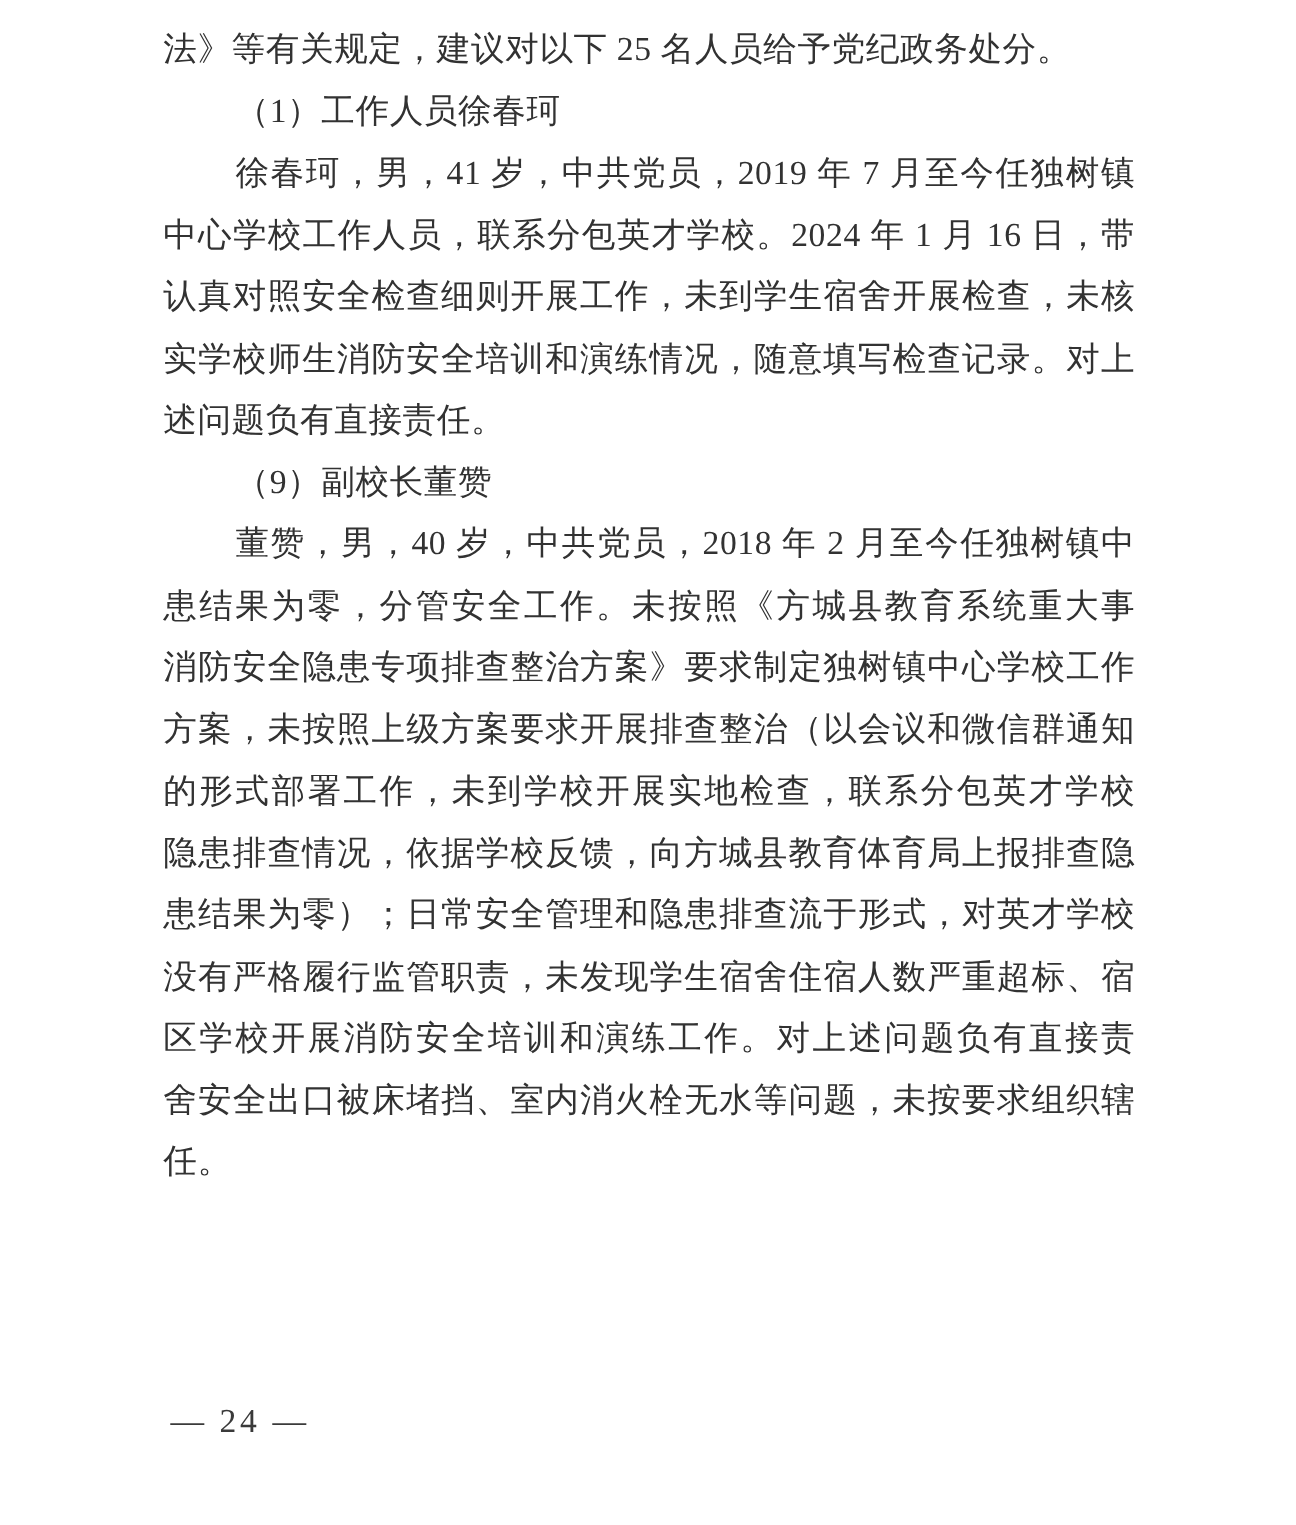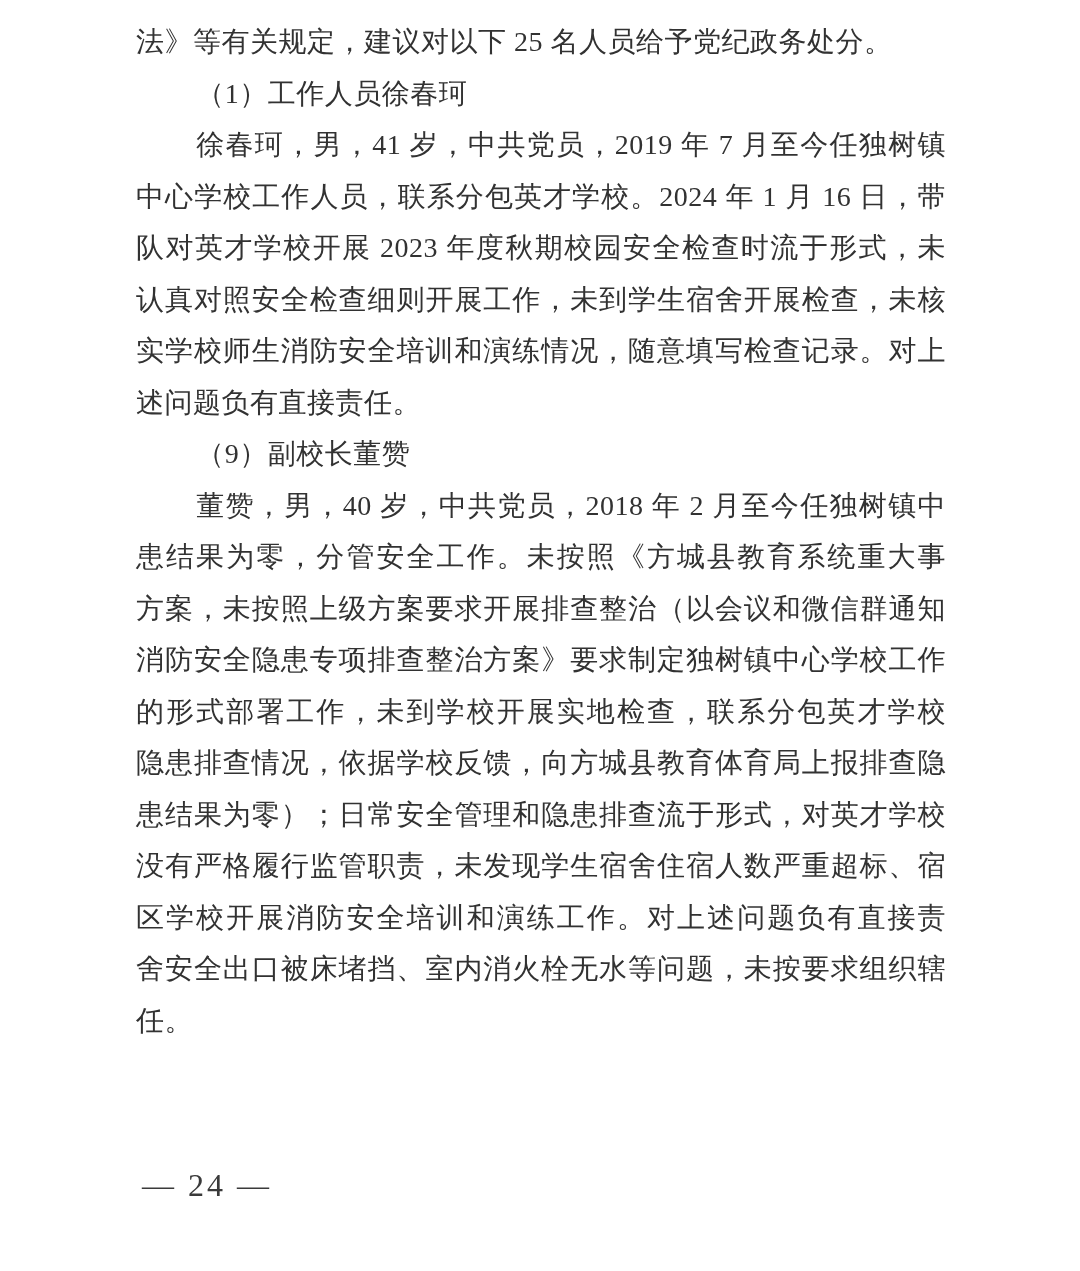--- a/index.html
+++ b/index.html
@@ -43,44 +43,43 @@
   .line--subheading {
     text-indent: 2.15em;
   }
   .line--heading {
     font-weight: 700;
   }
   .footer {
     position: absolute;
     left: 142px;
     top: 1168px;
-    font-size: 32px;
+    font-size: 28px;
     line-height: 34px;
     color: #3a3a3a;
     letter-spacing: 3px;
   }
 </style>
 </head>
 <body>
 
 <div class="page">
   <div class="doc-body">
       <p class="line line--end">法》等有关规定，建议对以下 25 名人员给予党纪政务处分。</p>
       <p class="line line--subheading">（1）工作人员徐春珂</p>
       <p class="line line--first">徐春珂，男，41 岁，中共党员，2019 年 7 月至今任独树镇</p>
       <p class="line line--full">中心学校工作人员，联系分包英才学校。2024 年 1 月 16 日，带</p>
-      <p class="line line--full">队对英才学校开展 2023 年度秋期校园安全检查时流于形式，未</p>
       <p class="line line--full">认真对照安全检查细则开展工作，未到学生宿舍开展检查，未核</p>
       <p class="line line--full">实学校师生消防安全培训和演练情况，随意填写检查记录。对上</p>
       <p class="line line--end">述问题负有直接责任。</p>
       <p class="line line--subheading">（9）副校长董赞</p>
       <p class="line line--first">董赞，男，40 岁，中共党员，2018 年 2 月至今任独树镇中</p>
       <p class="line line--full">患结果为零，分管安全工作。未按照《方城县教育系统重大事</p>
+      <p class="line line--full">消防安全隐患专项排查整治方案》要求制定独树镇中心学校工作</p>
       <p class="line line--full">方案，未按照上级方案要求开展排查整治（以会议和微信群通知</p>
-      <p class="line line--full">消防安全隐患专项排查整治方案》要求制定独树镇中心学校工作</p>
       <p class="line line--full">的形式部署工作，未到学校开展实地检查，联系分包英才学校</p>
       <p class="line line--full">隐患排查情况，依据学校反馈，向方城县教育体育局上报排查隐</p>
       <p class="line line--full">患结果为零）；日常安全管理和隐患排查流于形式，对英才学校</p>
       <p class="line line--full">没有严格履行监管职责，未发现学生宿舍住宿人数严重超标、宿</p>
       <p class="line line--full">区学校开展消防安全培训和演练工作。对上述问题负有直接责</p>
       <p class="line line--full">舍安全出口被床堵挡、室内消火栓无水等问题，未按要求组织辖</p>
       <p class="line line--end">任。</p>
     </div>
 
   <div class="footer">— 24 —</div>

